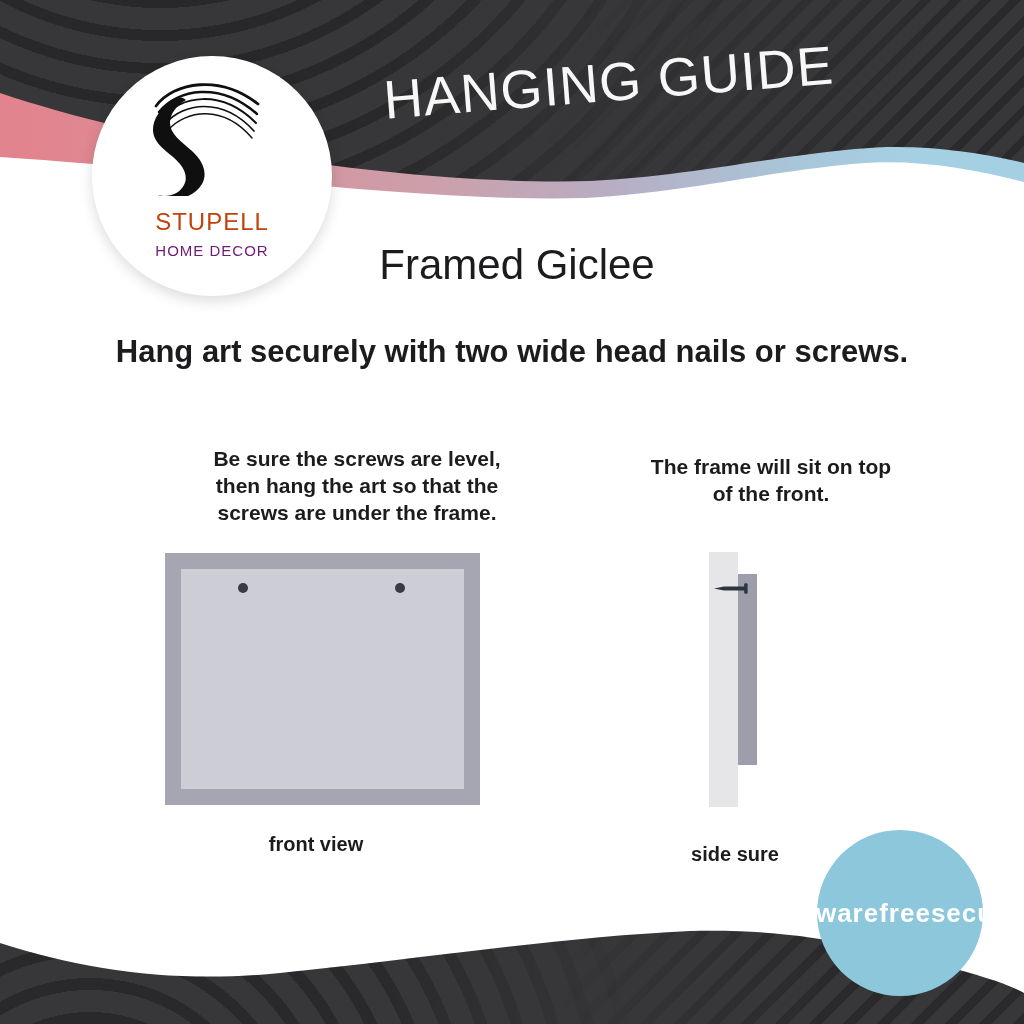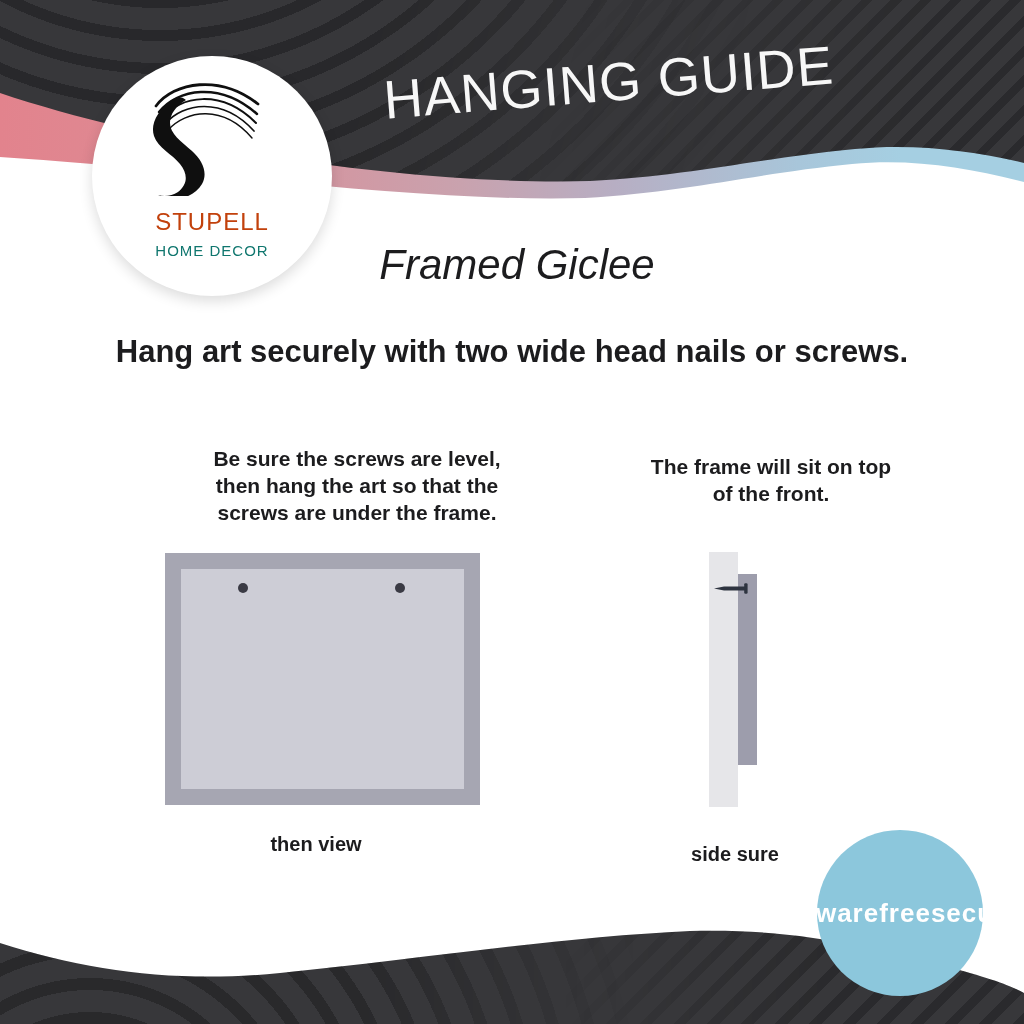--- a/index.html
+++ b/index.html
@@ -37,24 +37,24 @@
   }
   
   .logo-circle{
     position:absolute;left:92px;top:56px;width:240px;height:240px;border-radius:50%;
     background:#fff;box-shadow:0 5px 14px rgba(0,0,0,0.14);
   }
   .swoosh{position:absolute;left:56px;top:22px;width:116px;height:118px;color:#0f0f0f;}
   .logo-brand{position:absolute;top:152px;left:0;width:100%;text-align:center;
     font-size:24px;letter-spacing:1px;font-weight:400;color:#c2410c;}
   .logo-tagline{position:absolute;top:186px;left:0;width:100%;text-align:center;
-    font-size:15px;letter-spacing:1px;font-weight:400;color:#0f766e;}
+    font-size:15px;letter-spacing:1px;font-weight:400;color:#701a75;}
   
   .product-title{position:absolute;left:517px;top:241px;transform:translateX(-50%);
-    font-size:42px;font-weight:400;white-space:nowrap;font-style:italic;}
+    font-size:42px;font-weight:400;white-space:nowrap;}
   .intro-text{position:absolute;left:512px;top:334px;transform:translateX(-50%);
     font-size:31px;font-weight:700;white-space:nowrap;}
   .caption{position:absolute;transform:translateX(-50%);text-align:center;
     font-size:21px;font-weight:700;line-height:27px;}
   .caption span{display:block;white-space:nowrap;}
   .caption-left{left:322px;top:445px;margin-left:35px;}
   .caption-right{left:771px;top:453px;}
   .label{position:absolute;transform:translateX(-50%);font-size:20px;font-weight:700;white-space:nowrap;}
   .label-front{left:316px;top:833px;}
   .label-side{left:735px;top:843px;}
@@ -130,21 +130,21 @@
   <div class="caption caption-right">
     <span>The frame will sit on top</span>
     <span>of the front.</span>
   </div>
 
   <div class="front-frame">
     <div class="front-mat"></div>
     <div class="screw screw-l"></div>
     <div class="screw screw-r"></div>
   </div>
-  <div class="label label-front">then view</div>
+  <div class="label label-front">front view</div>
 
   <div class="side-diagram">
     <div class="bar-light"></div>
     <div class="bar-dark"></div>
     <svg class="nail" viewBox="0 0 38 13" aria-hidden="true">
       <path fill="currentColor" d="M1 6.5 L11 4.6 L32 4.6 L32 8.4 L11 8.4 Z"></path>
       <rect fill="currentColor" x="31.2" y="1.2" width="3.4" height="10.6" rx="1.2"></rect>
     </svg>
   </div>
   <div class="label label-side">side sure</div>

